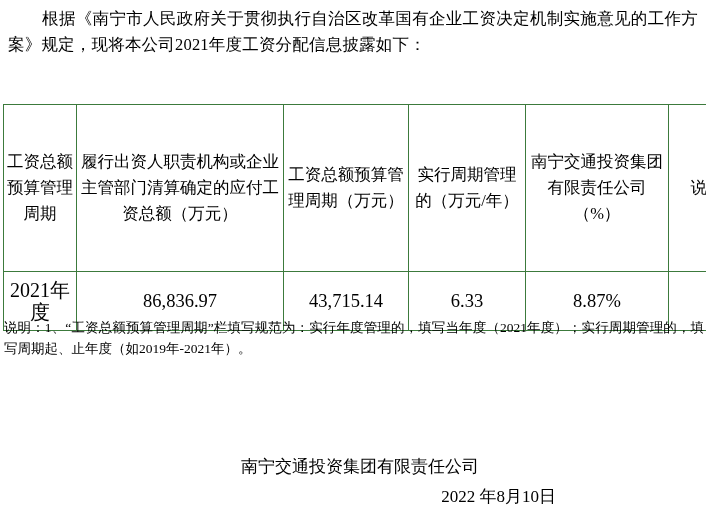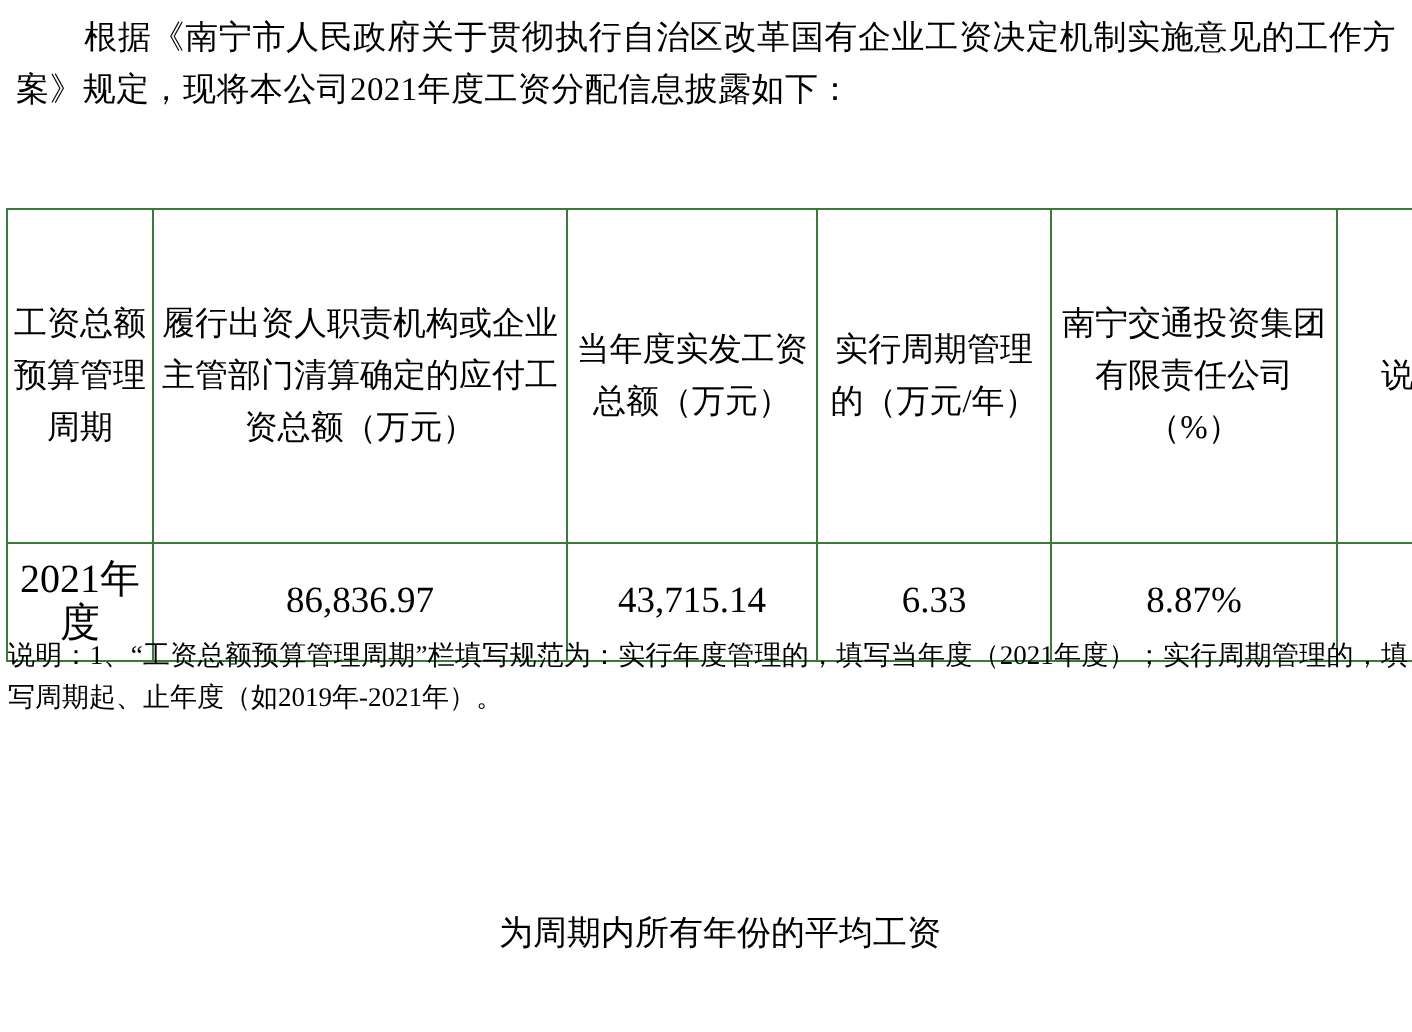--- a/index.html
+++ b/index.html
@@ -117,21 +117,21 @@
 <div class="page">
 
   <div class="intro"><span class="indent"></span><span>根据《南宁市人民政府关于贯彻执行自治区改革国有企业工资决定机制实施意见的工作方案》规定，现将本公司2021年度工资分配信息披露如下：</span></div>
 
   <div class="tbl-wrap">
     <table class="main">
       <tbody>
         <tr class="head">
           <td class="c1">工资总额预算管理周期</td>
           <td class="c2">履行出资人职责机构或企业主管部门清算确定的应付工资总额（万元）</td>
-          <td class="c3">当年度实发工资总额（万元）</td>
+          <td class="c3">工资总额预算管理周期（万元）</td>
           <td class="c4">实行周期管理的（万元/年）</td>
           <td class="c5">南宁交通投资集团有限责任公司（%）</td>
           <td class="c6">说明</td>
         </tr>
         <tr class="data">
           <td class="c1">2021年度</td>
           <td class="c2 num">86,836.97</td>
           <td class="c3 num">43,715.14</td>
           <td class="c4 num">6.33</td>
           <td class="c5 num">8.87%</td>
@@ -139,16 +139,17 @@
         </tr>
       </tbody>
     </table>
   </div>
 
   <div class="notes">
     <p>说明：1、“工资总额预算管理周期”栏填写规范为：实行年度管理的，填写当年度（2021年度）；实行周期管理的，填写周期起、止年度（如2019年-2021年）。</p>
   </div>
 
   <div class="sign">
-    <div>为周期内所有年份的平均工资</div>
+    <div>南宁交通投资集团有限责任公司</div>
+    <div class="date">2022 年8月10日</div>
   </div>
 
 </div>
 
 </body></html>

